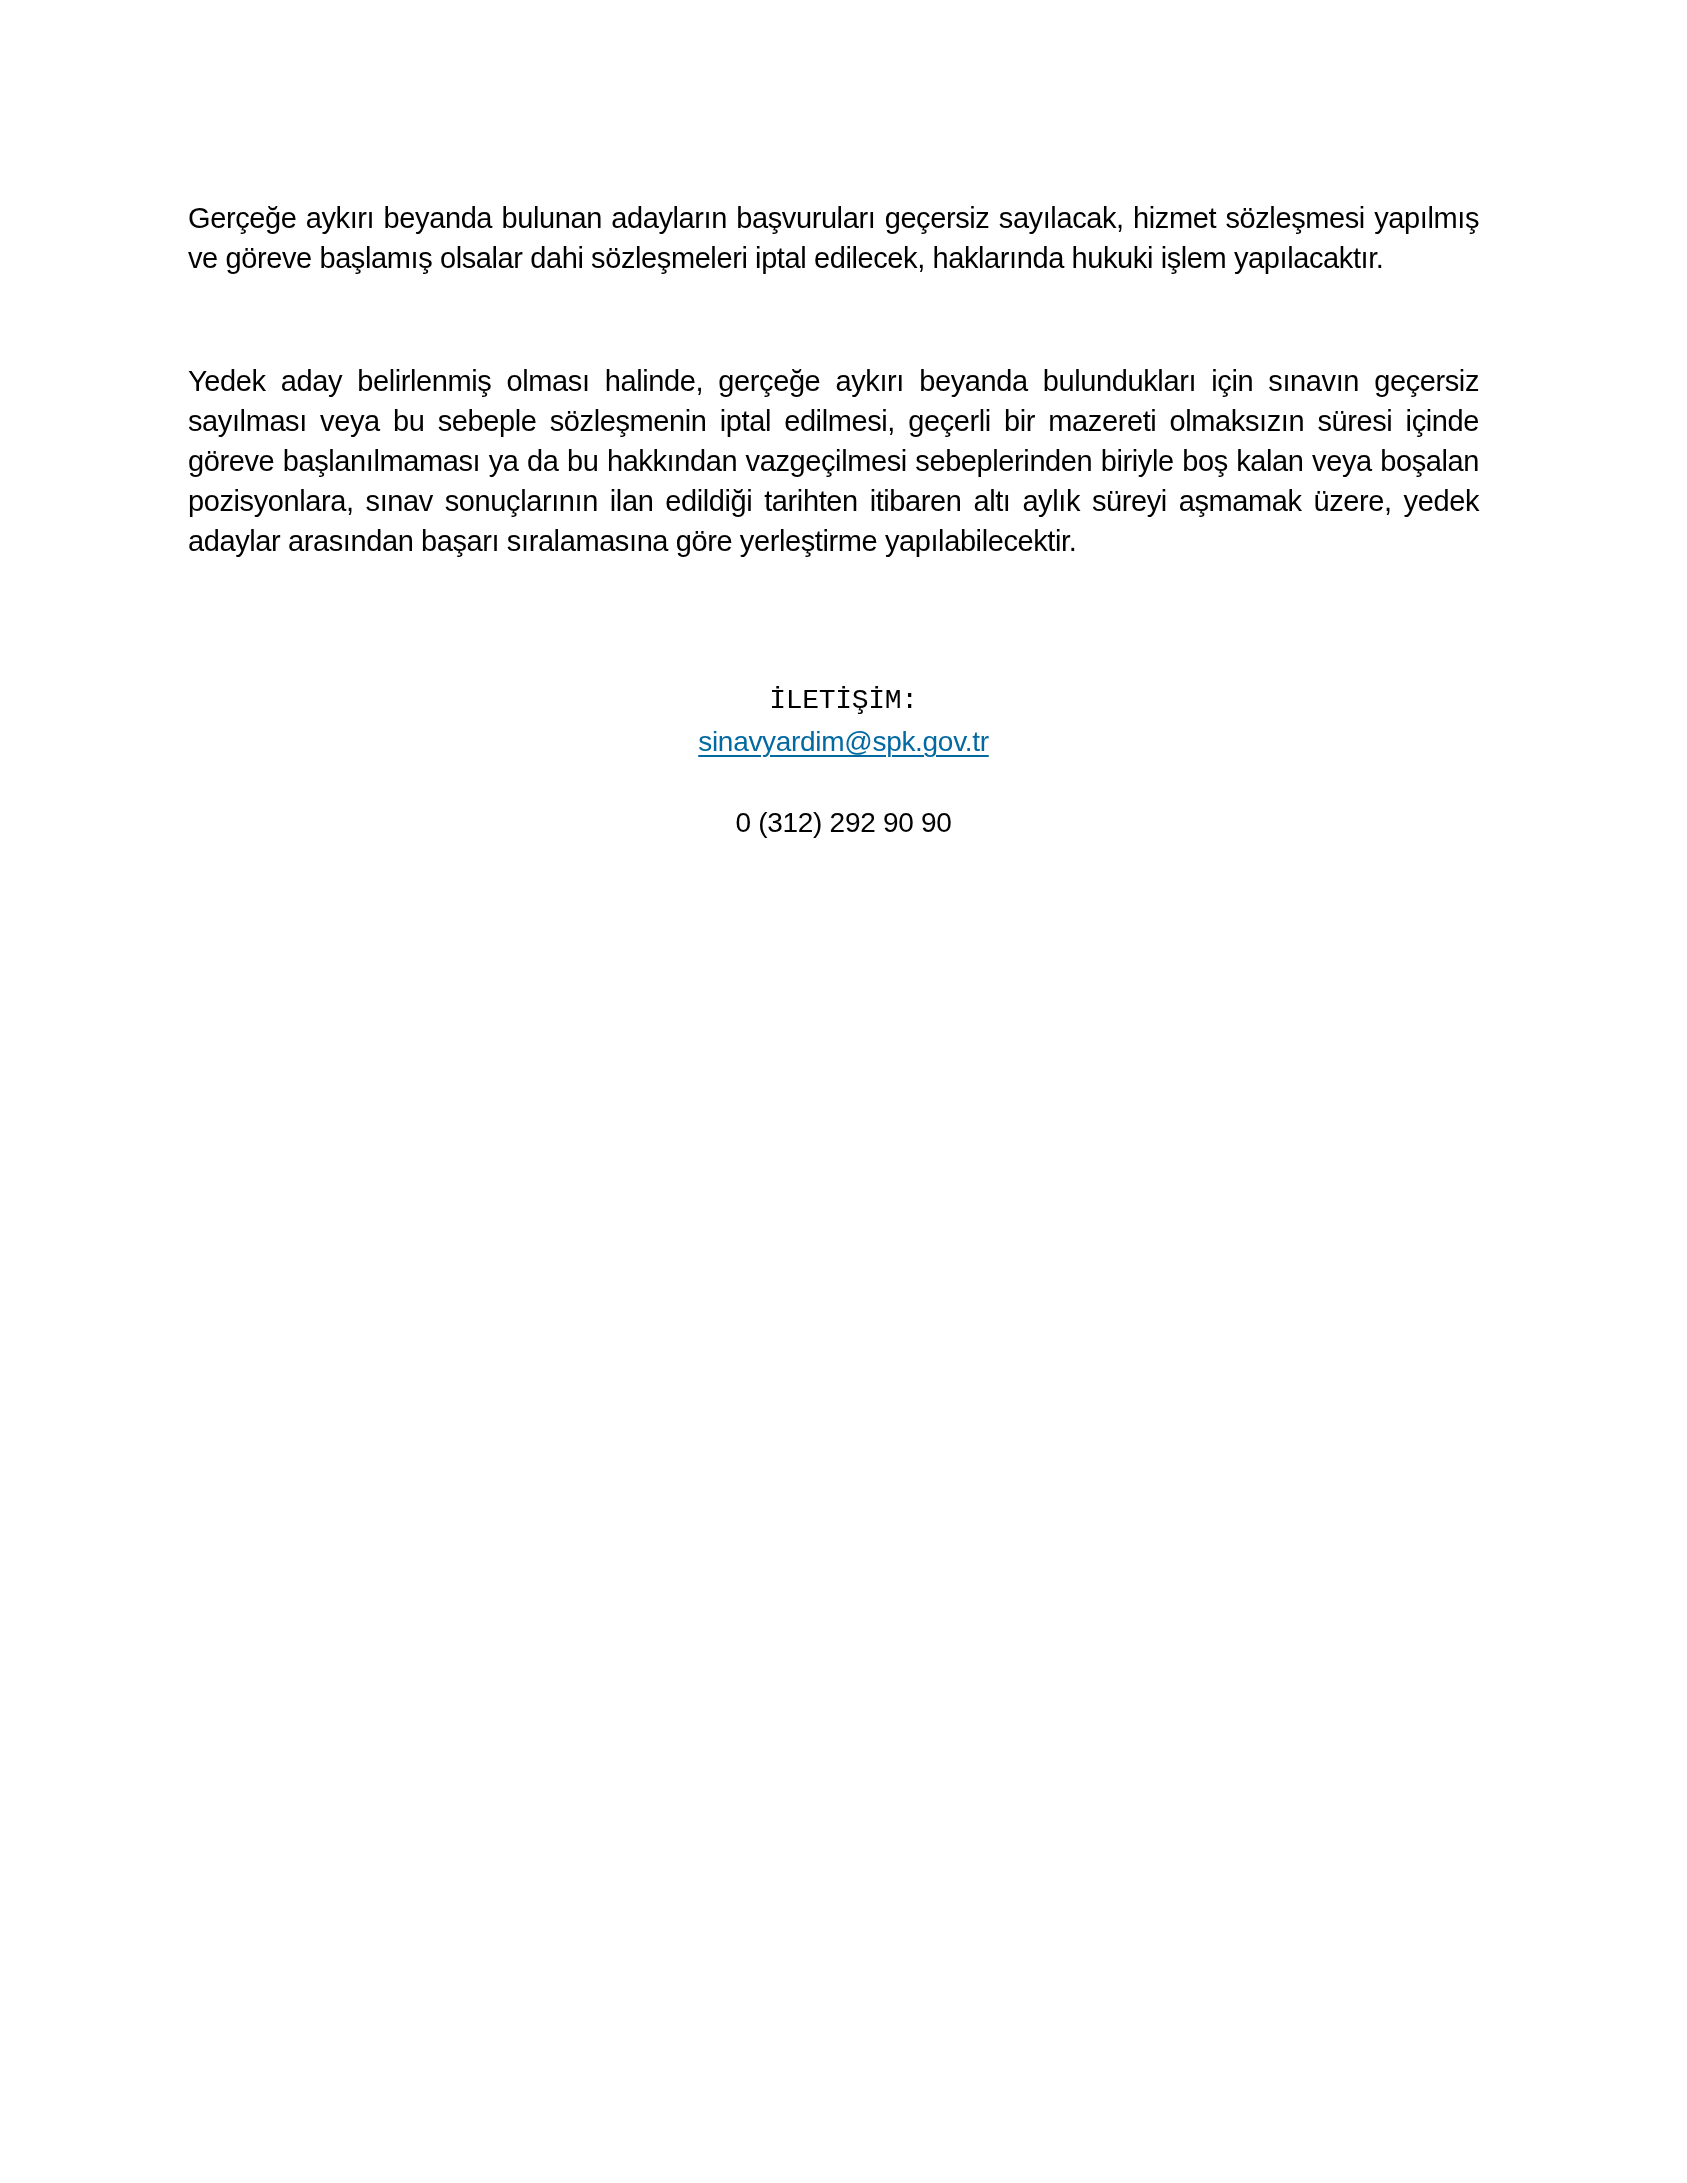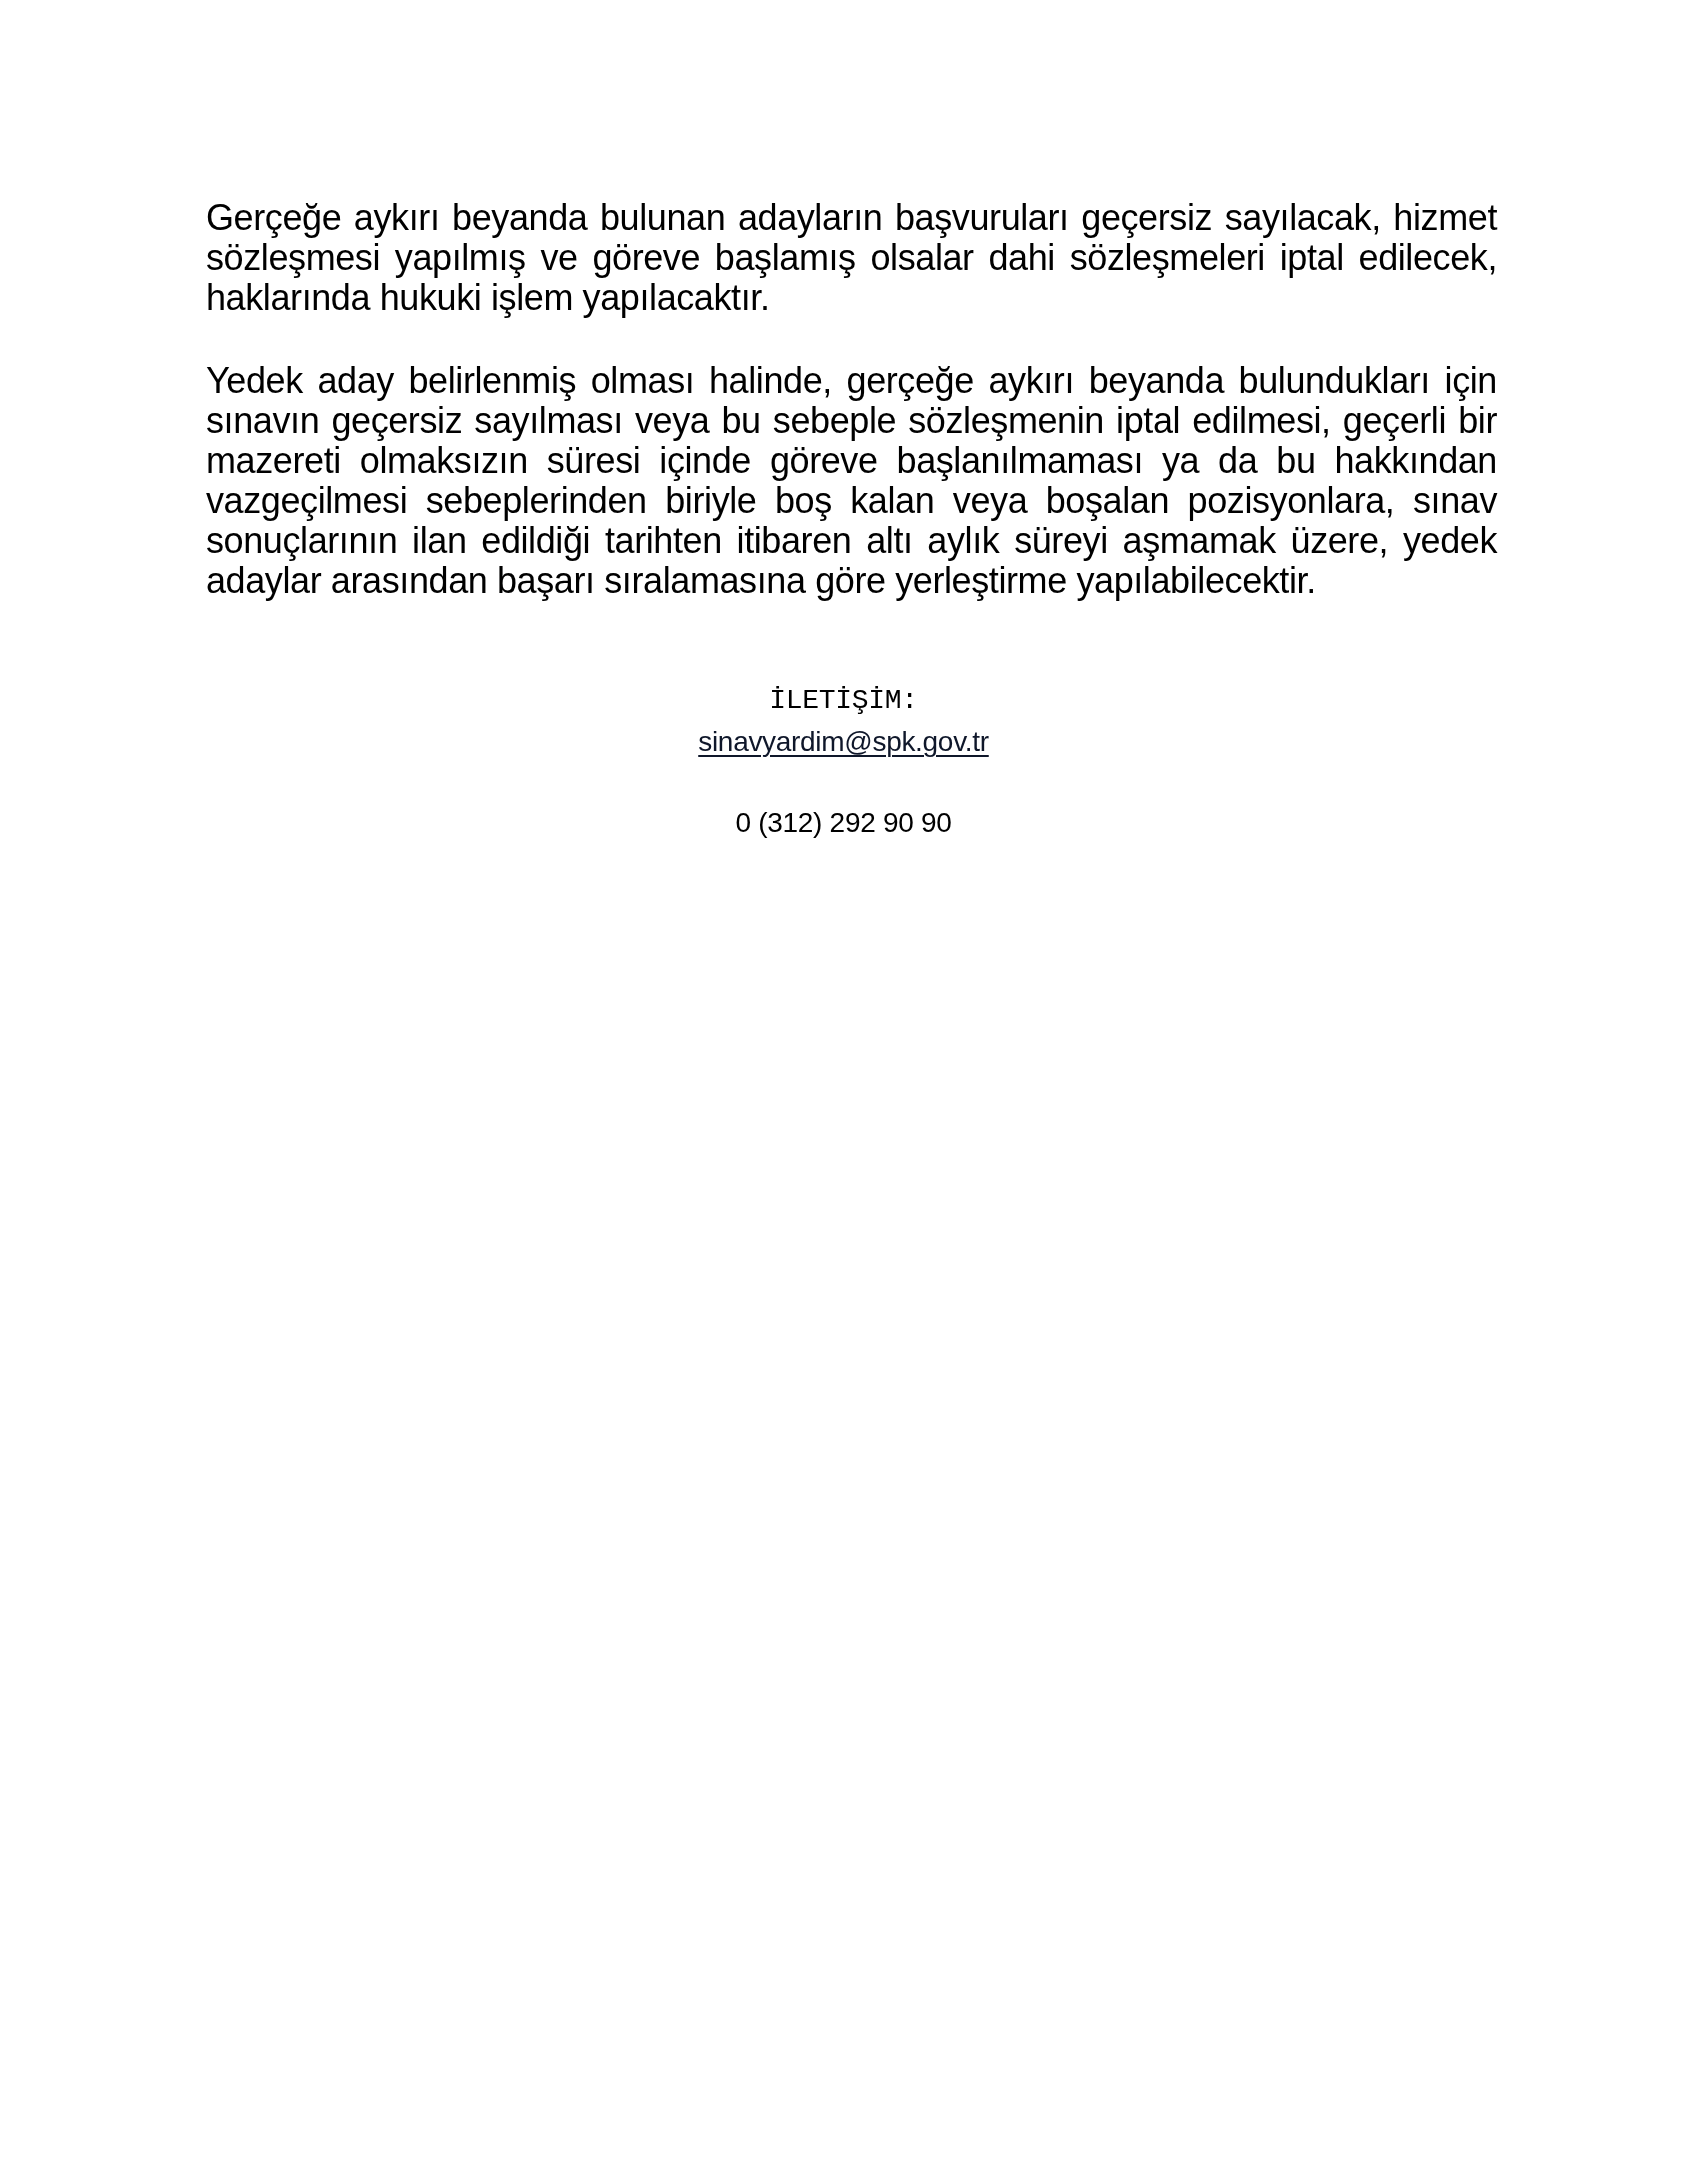--- a/index.html
+++ b/index.html
@@ -16,23 +16,23 @@
     overflow: hidden;
   }
   .page {
     position: absolute;
     left: 0; top: 0;
     width: 1687px; height: 2183px;
     background: #ffffff;
   }
   .body-text {
     position: absolute;
-    left: 206px;
+    left: 188px;
     width: 1291px;
-    font-size: 36px;
+    font-size: 29px;
     line-height: 40px;
     text-align: justify;
     text-align-last: left;
     letter-spacing: -0.4px;
   }
   .para1 { top: 198px; }
   .para2 { top: 361px; }
   .centered {
     position: absolute;
     left: 0;
@@ -42,21 +42,21 @@
     line-height: 40px;
     letter-spacing: -0.3px;
   }
   .c-heading { top: 681px; font-family: Liberation Mono, monospace; }
   .c-email { top: 722px; }
   .c-phone { top: 803px; }
   .c-org { top: 924px; }
   .c-web { top: 964px; }
   .c-address { top: 1044px; }
   a.link {
-    color: #0f172a;
+    color: #0369a1;
     text-decoration: underline;
     text-decoration-thickness: 2px;
     text-underline-offset: 4px;
   }
 </style>
 </head>
 <body>
 
 <div class="page">
 

